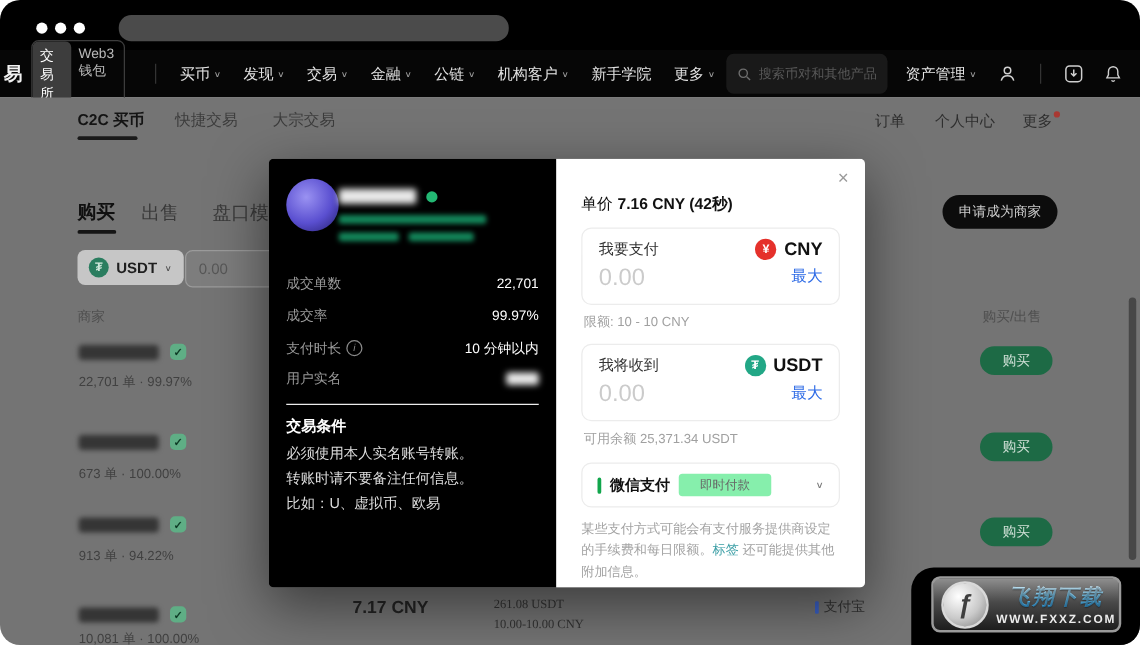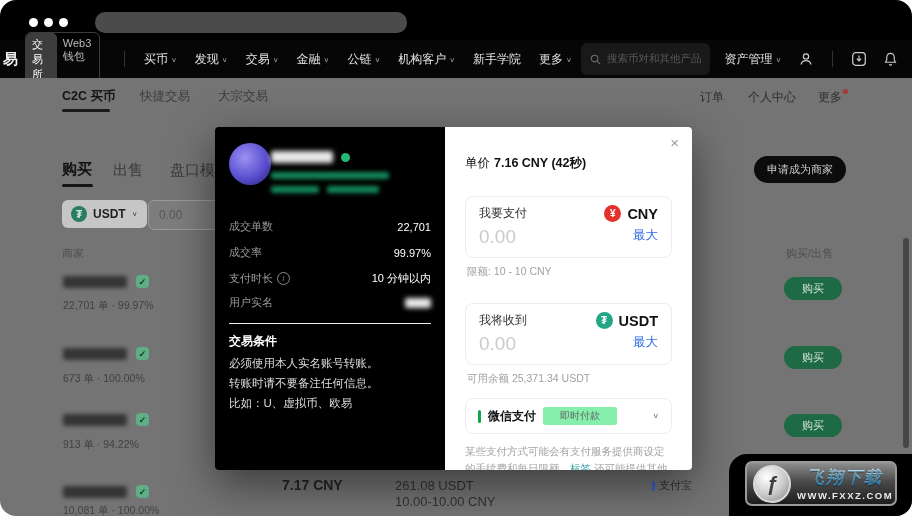--- a/index.html
+++ b/index.html
@@ -36,21 +36,21 @@
   .coinpill{display:flex;align-items:center;gap:6px;background:#c6c6c6;border-radius:6px;height:28px;padding:0 9px;}
   .coinpill .cname{font-size:12px;font-weight:bold;color:#1f1f1f;}
   .ccirc{width:16px;height:16px;border-radius:50%;background:#2a7d5f;color:#cfe6da;font-size:10px;display:flex;align-items:center;justify-content:center;font-weight:bold;}
   .amtbox{border:1px solid #9b9b9b;border-radius:6px;height:28px;display:flex;align-items:center;padding:0 10px;color:#575757;font-size:12px;background:#7d7d7d;}
   .colhdr{font-size:11px;color:#4f4f4f;}
   .blurname{height:12px;border-radius:3px;background:#353535;filter:blur(2px);}
   .vbadge{width:13px;height:13px;border-radius:4px;background:#5fae85;color:#0c3a24;font-size:9px;display:flex;align-items:center;justify-content:center;font-weight:bold;}
   .rowstats{font-size:10.5px;color:#414141;white-space:nowrap;}
   .buybtn{width:58px;height:23px;border-radius:12px;background:#1d6a45;color:#cfe0d6;font-size:11px;display:flex;align-items:center;justify-content:center;}
   .nrprice{font-size:14px;font-weight:bold;color:#242424;}
-  .nrtxt{font-size:13px;color:#323232;}
+  .nrtxt{font-size:10px;color:#323232;font-family:Liberation Serif, serif;}
   .paytag{display:flex;align-items:center;gap:4px;font-size:11px;color:#303030;padding-left:22px;}
   .paybar{width:3px;height:10px;background:#3b62c9;border-radius:1px;}
   .scrollbar{position:absolute;right:3px;top:160px;width:6px;height:210px;background:#474747;border-radius:3px;}
   
   .modal{position:absolute;left:215px;top:127px;width:477px;height:343px;display:flex;border-radius:4px;overflow:hidden;
          box-shadow:0 14px 44px rgba(0,0,0,.5);z-index:10;}
   .mleft{width:230px;background:#000;color:#fff;padding:14px;box-sizing:border-box;position:relative;}
   .avatar{position:absolute;left:14px;top:16px;width:42px;height:42px;border-radius:50%;
           background:radial-gradient(circle at 38% 35%,#9a92f2,#5a4fd0 55%,#241d6e);}
   .mblur{background:#e8e8e8;filter:blur(2.5px);border-radius:2px;position:absolute;}
@@ -61,21 +61,21 @@
   .mstat .vl{font-size:11px;font-weight:normal;color:#fff;}
   .inf{width:11px;height:11px;border:1px solid #8a8a8a;border-radius:50%;color:#8a8a8a;font-size:8px;display:inline-flex;align-items:center;justify-content:center;font-style:italic;}
   .mdivide{position:absolute;left:14px;right:14px;top:196px;height:1px;background:#ececec;}
   .mcondt{position:absolute;left:14px;top:206px;font-size:12px;font-weight:bold;color:#fff;}
   .mcond{position:absolute;left:14px;right:10px;top:226px;font-size:11.5px;color:#dedede;line-height:1.75;}
   .mright{flex:1;background:#fff;padding:14px 20px 0;box-sizing:border-box;position:relative;}
   .close{position:absolute;top:8px;right:13px;font-size:15px;color:#9a9a9a;line-height:1;}
   .prow{margin-top:14px;font-size:12.5px;color:#111;}
   .prow .pl{font-weight:normal;margin-right:4px;}
   .prow .pv{font-weight:bold;}
-  .inbox{border:1px solid #ececec;border-radius:8px;margin-top:24px;padding:8px 13px 9px;display:flex;justify-content:space-between;}
+  .inbox{border:1px solid #ececec;border-radius:8px;margin-top:10px;padding:8px 13px 9px;display:flex;justify-content:space-between;}
   .inbox .lab{font-size:12px;color:#333;}
   .inbox .ph{font-size:19px;color:#cbcbcb;margin-top:4px;font-weight:500;}
   .curr{display:flex;align-items:center;gap:6px;justify-content:flex-end;}
   .curr .cic{width:17px;height:17px;border-radius:50%;color:#fff;font-size:10px;font-weight:bold;display:flex;align-items:center;justify-content:center;}
   .curr .cnm{font-size:14.5px;font-weight:bold;color:#111;}
   .maxl{font-size:12.5px;color:#2e6be6;text-align:right;margin-top:5px;}
   .hint{font-size:10.5px;color:#a0a0a0;margin:7px 0 6px 2px;}
   .payrow{border:1px solid #ececec;border-radius:8px;height:34px;display:flex;align-items:center;padding:0 12px;margin-top:12px;gap:7px;}
   .wbar{width:3px;height:13px;background:#11a64c;border-radius:1.5px;}
   .wname{font-size:12px;font-weight:bold;color:#111;}

